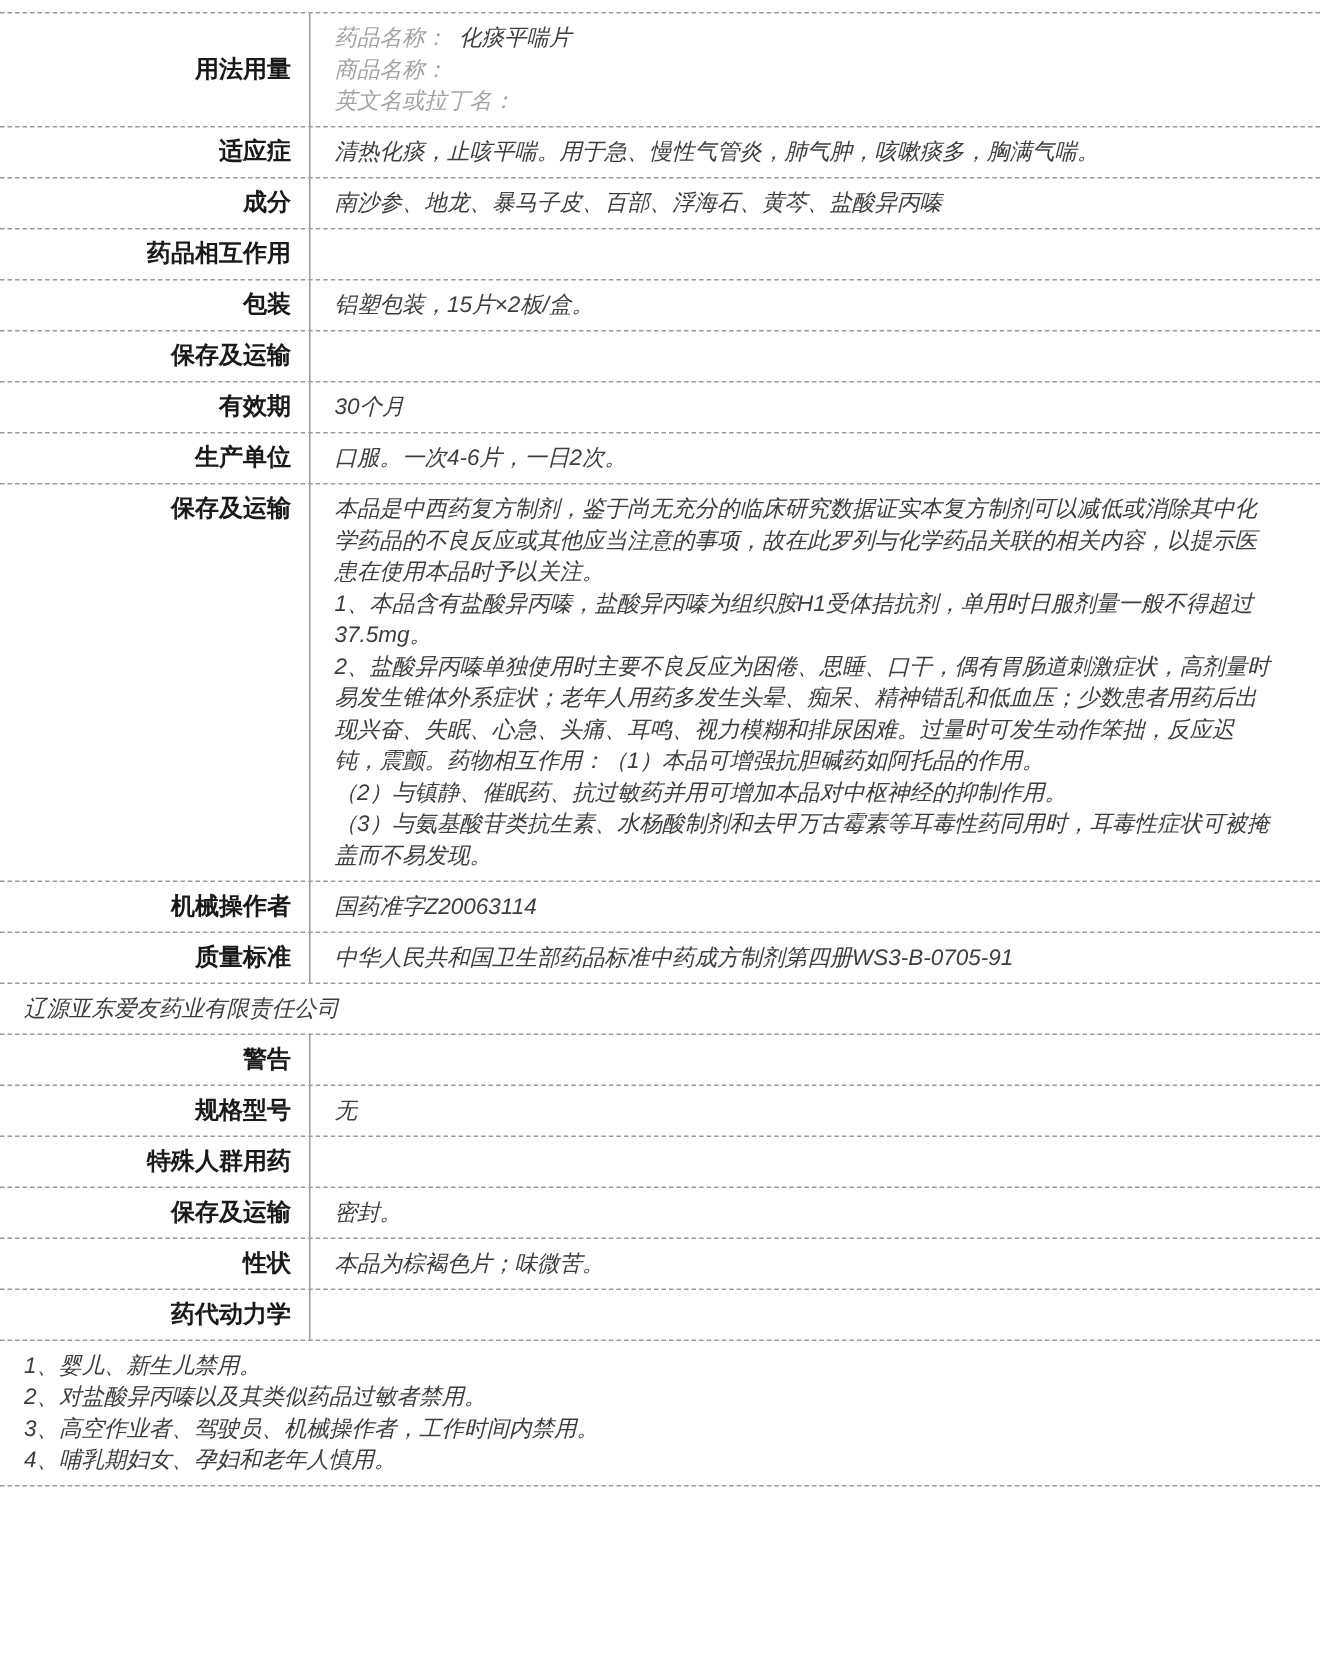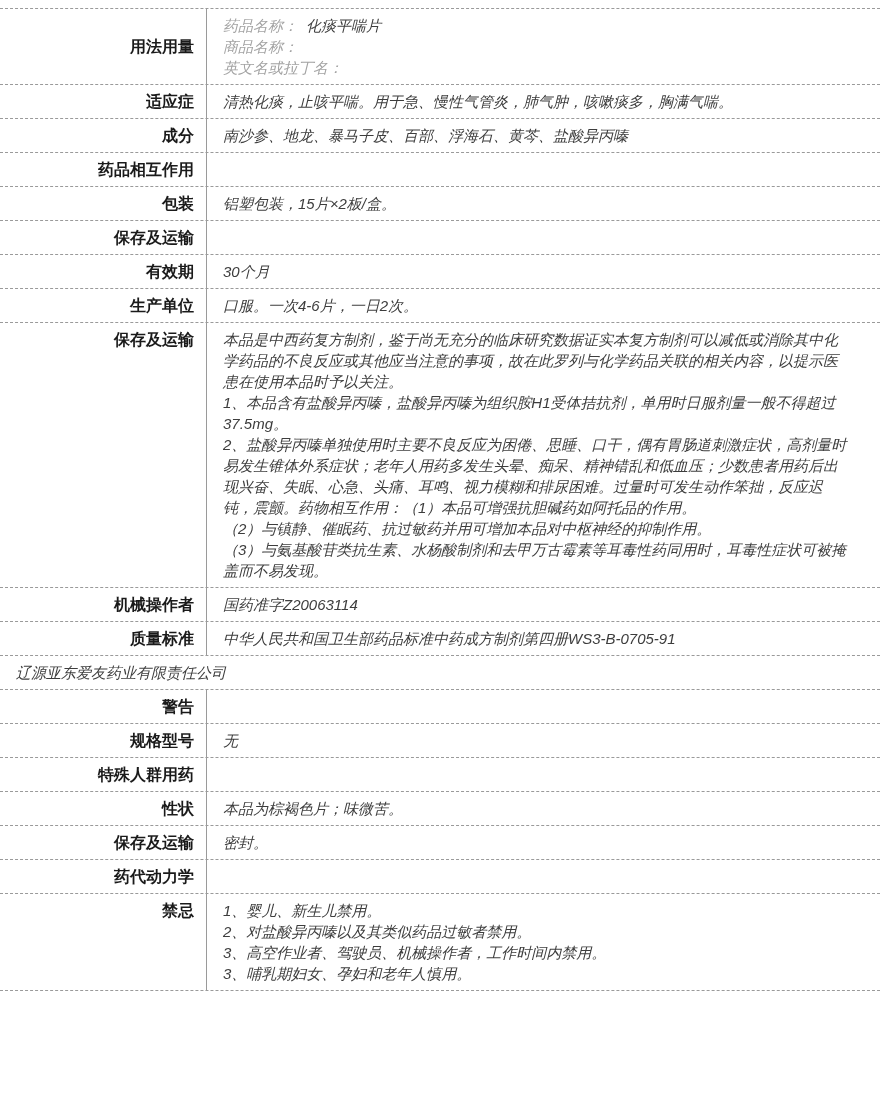--- a/index.html
+++ b/index.html
@@ -142,38 +142,37 @@
         <div class="label-cell">规格型号</div>
         <div class="content-cell">
           <div class="line"><span class="seg">无</span></div>
         </div>
       </div>
       <div class="row">
         <div class="label-cell">特殊人群用药</div>
         <div class="content-cell"></div>
       </div>
       <div class="row">
+        <div class="label-cell">保存及运输</div>
+        <div class="content-cell">
+          <div class="line"><span class="seg">密封。</span></div>
+        </div>
+      </div>
+      <div class="row">
         <div class="label-cell">性状</div>
         <div class="content-cell">
           <div class="line"><span class="seg">本品为棕褐色片；味微苦。</span></div>
-        </div>
-      </div>
-      <div class="row">
-        <div class="label-cell">保存及运输</div>
-        <div class="content-cell">
-          <div class="line"><span class="seg">密封。</span></div>
         </div>
       </div>
       <div class="row">
         <div class="label-cell">药代动力学</div>
         <div class="content-cell"></div>
       </div>
       <div class="row">
-        <div class="label-cell">禁忌</div>
         <div class="content-cell">
           <div class="line"><span class="seg">1、婴儿、新生儿禁用。</span></div>
           <div class="line"><span class="seg">2、对盐酸异丙嗪以及其类似药品过敏者禁用。</span></div>
           <div class="line"><span class="seg">3、高空作业者、驾驶员、机械操作者，工作时间内禁用。</span></div>
-          <div class="line"><span class="seg">3、哺乳期妇女、孕妇和老年人慎用。</span></div>
+          <div class="line"><span class="seg">4、哺乳期妇女、孕妇和老年人慎用。</span></div>
         </div>
       </div>
     </div>
 </div>
 
 </body></html>

